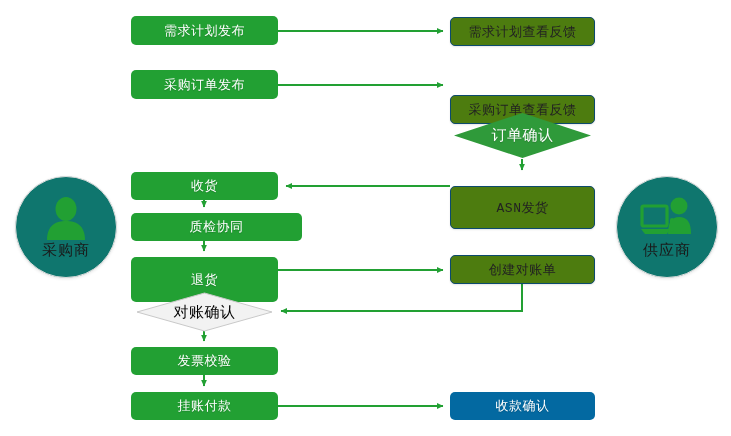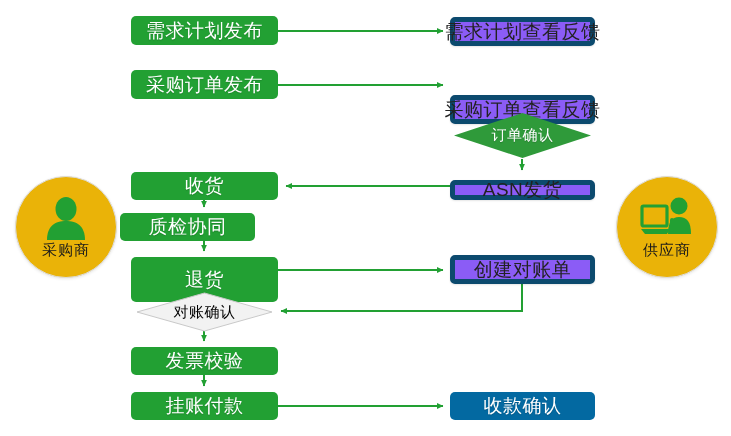--- a/index.html
+++ b/index.html
@@ -9,35 +9,36 @@
     font-family:"Liberation Sans","DejaVu Sans",sans-serif;
     overflow:hidden;
   }
   #stage{position:relative;width:731px;height:436px;}
 
   
   .node{
     position:absolute;
     box-sizing:border-box;
     display:flex;align-items:center;justify-content:center;
-    font-size:19px;
+    font-size:13px;
     letter-spacing:.5px;
     white-space:nowrap;
     z-index:5;
+    font-family:Liberation Mono, monospace;
   }
   .node.green{
     background:#22a033;
     color:#ffffff;
     border-radius:5px;
     text-shadow:0 1px 1px rgba(0,0,0,.18);
   }
   .node.grey{
-    background:#8b5cf6;
+    background:#4d7c0f;
     color:#222222;
-    border:5px solid #0c4a6e;
+    border:1px solid #0c4a6e;
     border-radius:5px;
     box-shadow:0 1px 2px rgba(0,0,0,.10);
   }
   .node.red{
     background:#0369a1;
     color:#ffffff;
     border-radius:5px;
     text-shadow:0 1px 1px rgba(0,0,0,.18);
   }
 
@@ -58,21 +59,21 @@
   .diamond.grey  .dlabel{color:#000000;}
 
   
   #wires{position:absolute;left:0;top:0;width:731px;height:436px;z-index:2;}
 
   
   .actor{
     position:absolute;
     width:100px;height:100px;
     border-radius:50%;
-    background:#eab308;
+    background:#0f766e;
     border:1px solid #dddddd;
     box-shadow:0 1px 3px rgba(0,0,0,.10);
     z-index:6;
     display:flex;flex-direction:column;
     align-items:center;justify-content:center;
   }
   .actor .glyph{
     width:54px;height:46px;
     display:flex;align-items:flex-end;justify-content:center;
     margin-bottom:1px;
@@ -128,21 +129,21 @@
   </div>
 
   <div class="node green" style="left:131px;top:70px;width:147px;height:29px;">
     <span>采购订单发布</span>
   </div>
 
   <div class="node green" style="left:131px;top:172px;width:147px;height:28px;">
     <span>收货</span>
   </div>
 
-  <div class="node green" style="left:120px;top:213px;width:135px;height:28px;">
+  <div class="node green" style="left:131px;top:213px;width:171px;height:28px;">
     <span>质检协同</span>
   </div>
 
   <div class="node green" style="left:131px;top:257px;width:147px;height:45px;">
     <span>退货</span>
   </div>
 
   <div class="diamond grey" style="left:136px;top:292px;width:137px;height:40px;">
     <svg width="137" height="40" viewBox="0 0 137 40">
       <polygon points="68.5,1 136,20 68.5,39 1,20" fill="#f2f2f2" stroke="#c9c9c9" stroke-width="1"></polygon>
@@ -166,21 +167,21 @@
     <span>采购订单查看反馈</span>
   </div>
 
   <div class="diamond green" style="left:454px;top:113px;width:137px;height:45px;">
     <svg width="137" height="45" viewBox="0 0 137 45">
       <polygon points="68.5,0 137,22.5 68.5,45 0,22.5" fill="#2f9a3a"></polygon>
     </svg>
     <div class="dlabel">订单确认</div>
   </div>
 
-  <div class="node grey" style="left:450px;top:180px;width:145px;height:20px;text-align:right;">
+  <div class="node grey" style="left:450px;top:186px;width:145px;height:43px;text-align:right;">
     <span>ASN发货</span>
   </div>
 
   <div class="node grey" style="left:450px;top:255px;width:145px;height:29px;">
     <span>创建对账单</span>
   </div>
 
   <div class="node red" style="left:450px;top:392px;width:145px;height:28px;">
     <span>收款确认</span>
   </div>

